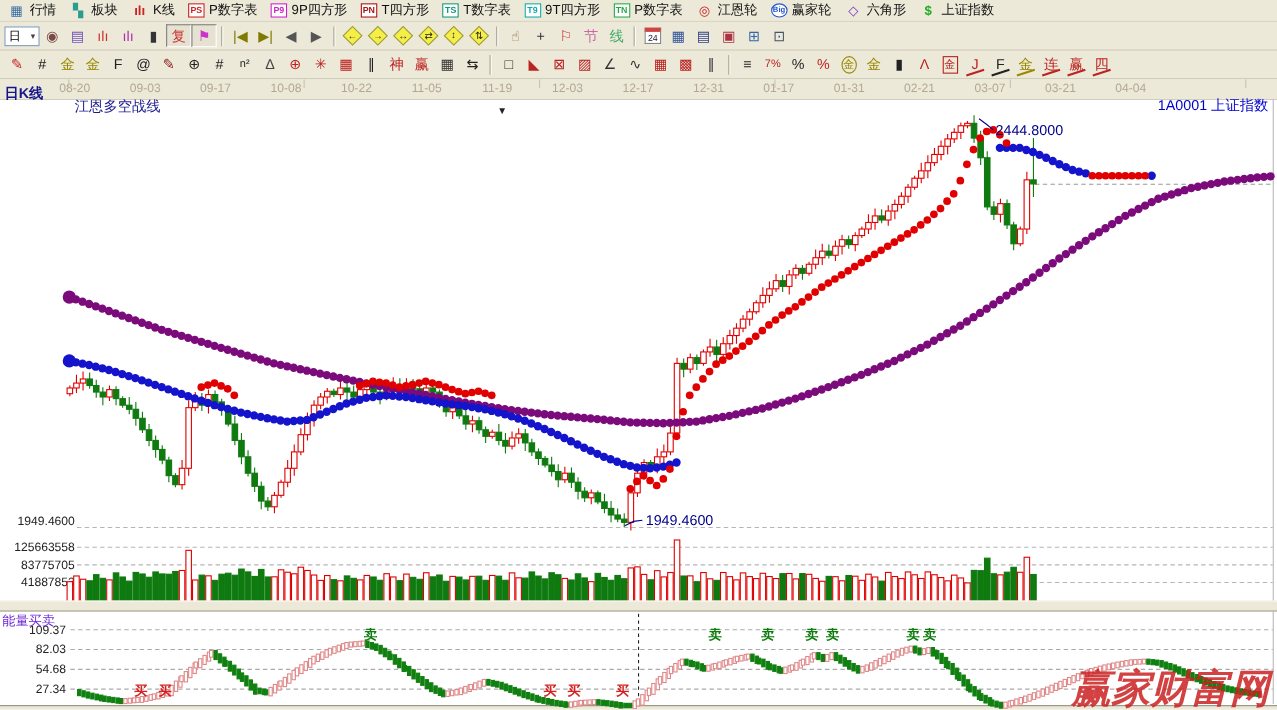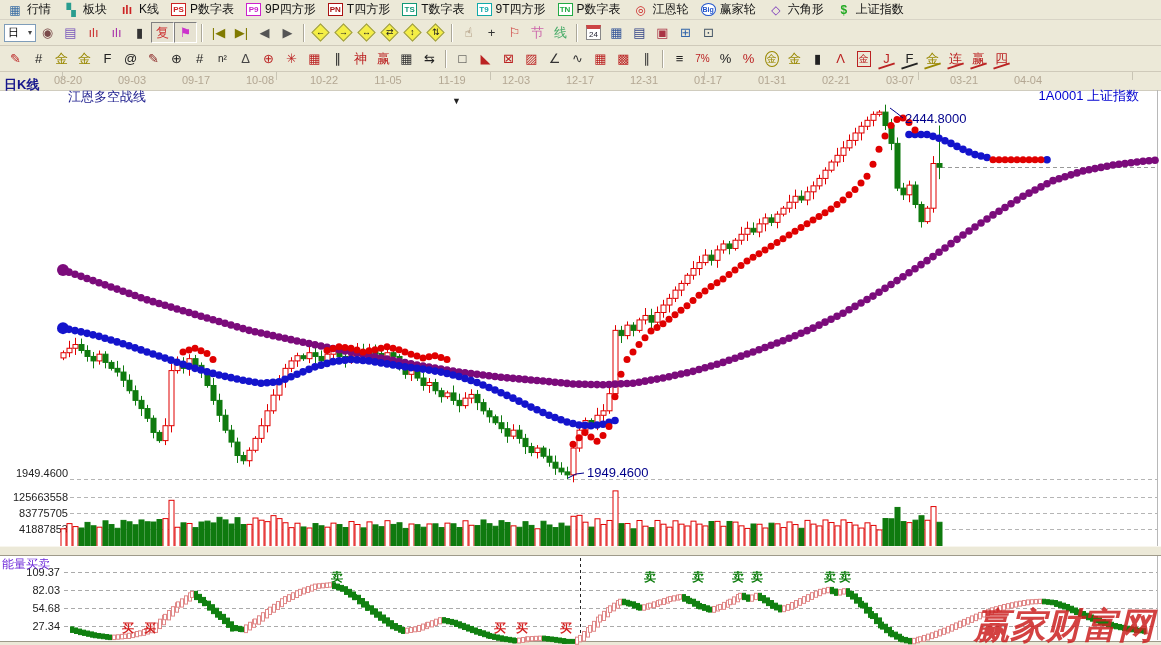--- a/index.html
+++ b/index.html
@@ -21,21 +21,21 @@
 .dia>span{transform:rotate(-45deg);font-size:9px;color:#222;line-height:1}
 .cal{width:15px;height:15px;background:#fff;border:1px solid #888;border-top:4px solid #cc4444;font-size:8px;display:flex;align-items:center;justify-content:center;color:#223}
 .ang::after{content:"";position:absolute;left:3px;right:3px;bottom:3px;height:1.5px;background:currentColor;transform:rotate(-18deg)}
 .circ>span{border:1px solid currentColor;border-radius:50%;padding:0 1px}
 .boxed>span{border:1px solid currentColor;padding:0 1px}
 #chartwrap{position:absolute;left:0;top:72px;width:1161px;height:573px;background:#ece9d8}
 #chartwrap svg{position:absolute;left:0;top:0}
 .ovl{position:absolute;white-space:nowrap;pointer-events:none}
 #period-label{left:4px;top:4px;font-size:13px;color:#16168c;font-weight:bold}
 #overlay-title{left:68px;top:16px;font-size:13px;color:#1a1a8c}
-#symbol-label{right:22px;top:15px;font-size:13px;color:#0000d0}
+#symbol-label{right:8px;top:15px;font-size:13px;color:#0000d0}
 #caret-marker{left:452px;top:24px;font-size:9px;color:#222}
 #indicator-name{left:2px;top:484px;font-size:12px;color:#6d28d9}
 </style>
 </head>
 <body>
 
 <div id="menubar">
     <div class="mitem">
       <span class="micon" style="color: rgb(58, 110, 165);">▦</span>
       <span>行情</span>

